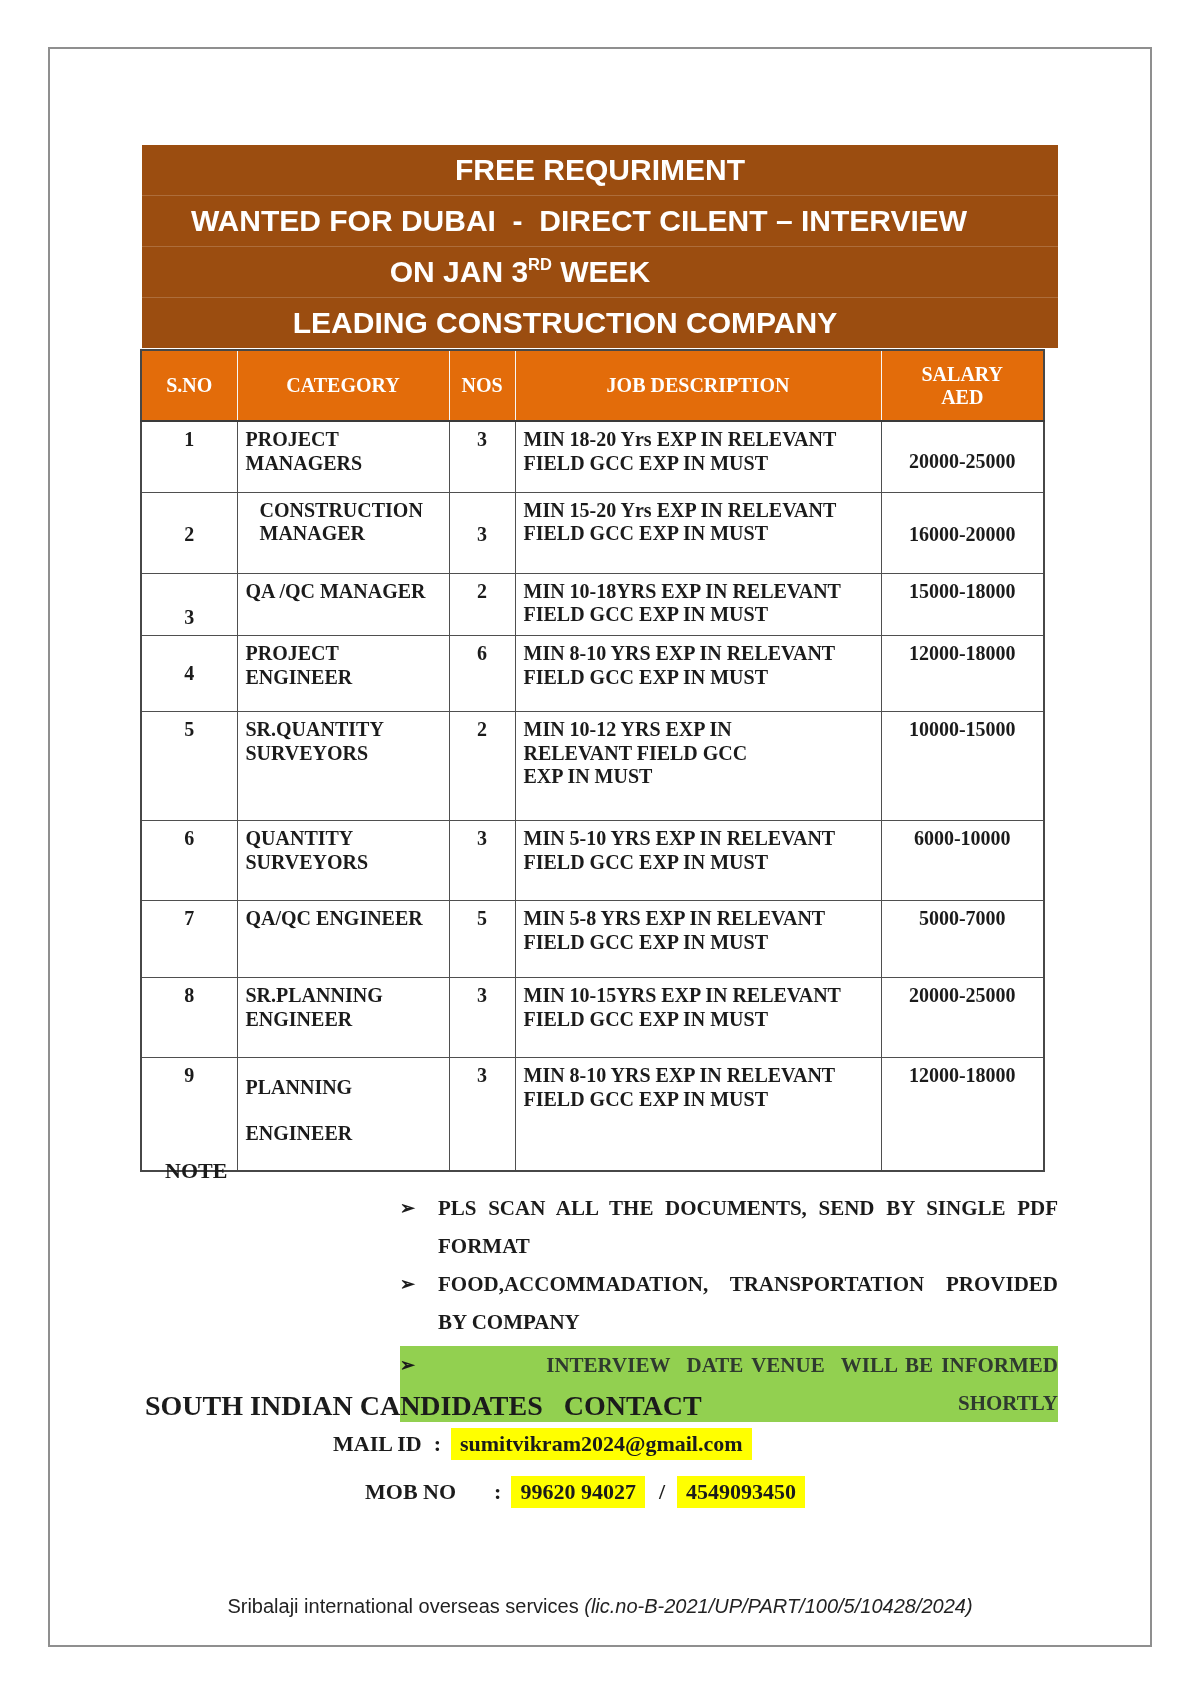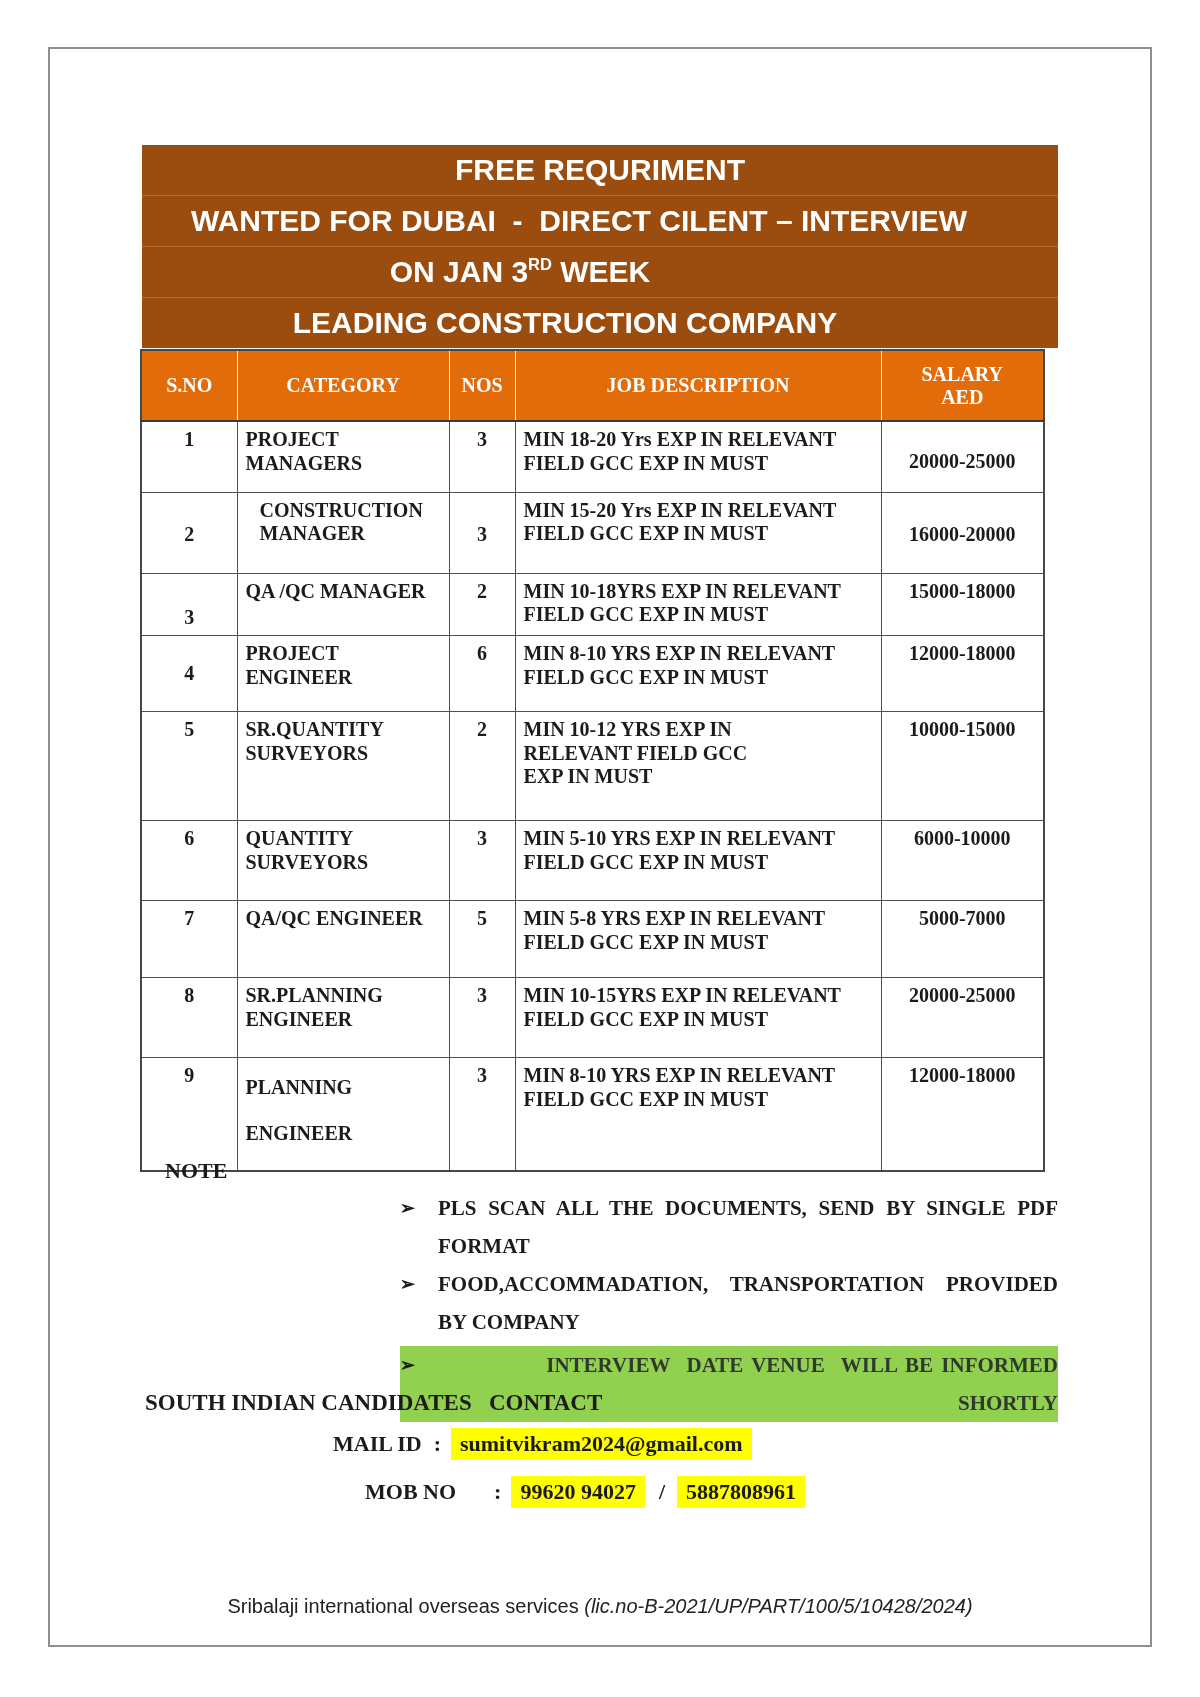--- a/index.html
+++ b/index.html
@@ -55,21 +55,21 @@
   .note-title{position:absolute;left:165px;top:1158px;font-weight:bold;font-size:22px;}
   .notes{position:absolute;left:400px;top:1189px;width:658px;
          font-weight:bold;font-size:21px;line-height:38px;}
   .note-item{display:flex;}
   .note-marker{flex:none;width:38px;font-size:18px;}
   .note-text{flex:1;text-align:justify;}
   .note-item.green{background:#92d050;margin-top:5px;}
   .note-item.green .note-text{text-align:right;white-space:pre-wrap;word-spacing:3px;color:#2f3a2f;}
 
   
-  .contact-heading{position:absolute;left:145px;top:1390px;font-weight:bold;font-size:23px;
+  .contact-heading{position:absolute;left:145px;top:1390px;font-weight:bold;font-size:28px;
                    white-space:pre;}
   .contact-row{position:absolute;display:flex;align-items:baseline;font-weight:bold;font-size:22px;}
   .mail-row{left:333px;top:1428px;}
   .mob-row{left:365px;top:1476px;}
   .c-colon{margin-left:12px;}
   .mob-row .c-colon{margin-left:38px;}
   .hl-yellow{background:#ffff00;padding:3px 9px;margin-left:10px;}
   .c-sep{margin-left:14px;}
   .mob-row .hl-yellow.second{margin-left:12px;}
 
@@ -198,19 +198,19 @@
     <span class="c-label">MAIL ID</span>
     <span class="c-colon">:</span>
     <span class="hl-yellow">sumitvikram2024@gmail.com</span>
   </div>
 
   <div class="contact-row mob-row">
     <span class="c-label">MOB NO</span>
     <span class="c-colon">:</span>
     <span class="hl-yellow">99620 94027</span>
     <span class="c-sep">/</span>
-    <span class="hl-yellow second">5887808961</span>
+    <span class="hl-yellow second">4549093450</span>
   </div>
 
   <div class="footer">
     <span>Sribalaji international overseas services </span><span class="it">(lic.no-B-2021/UP/PART/100/5/10428/2024)</span>
   </div>
 </div>
 
 </body></html>

